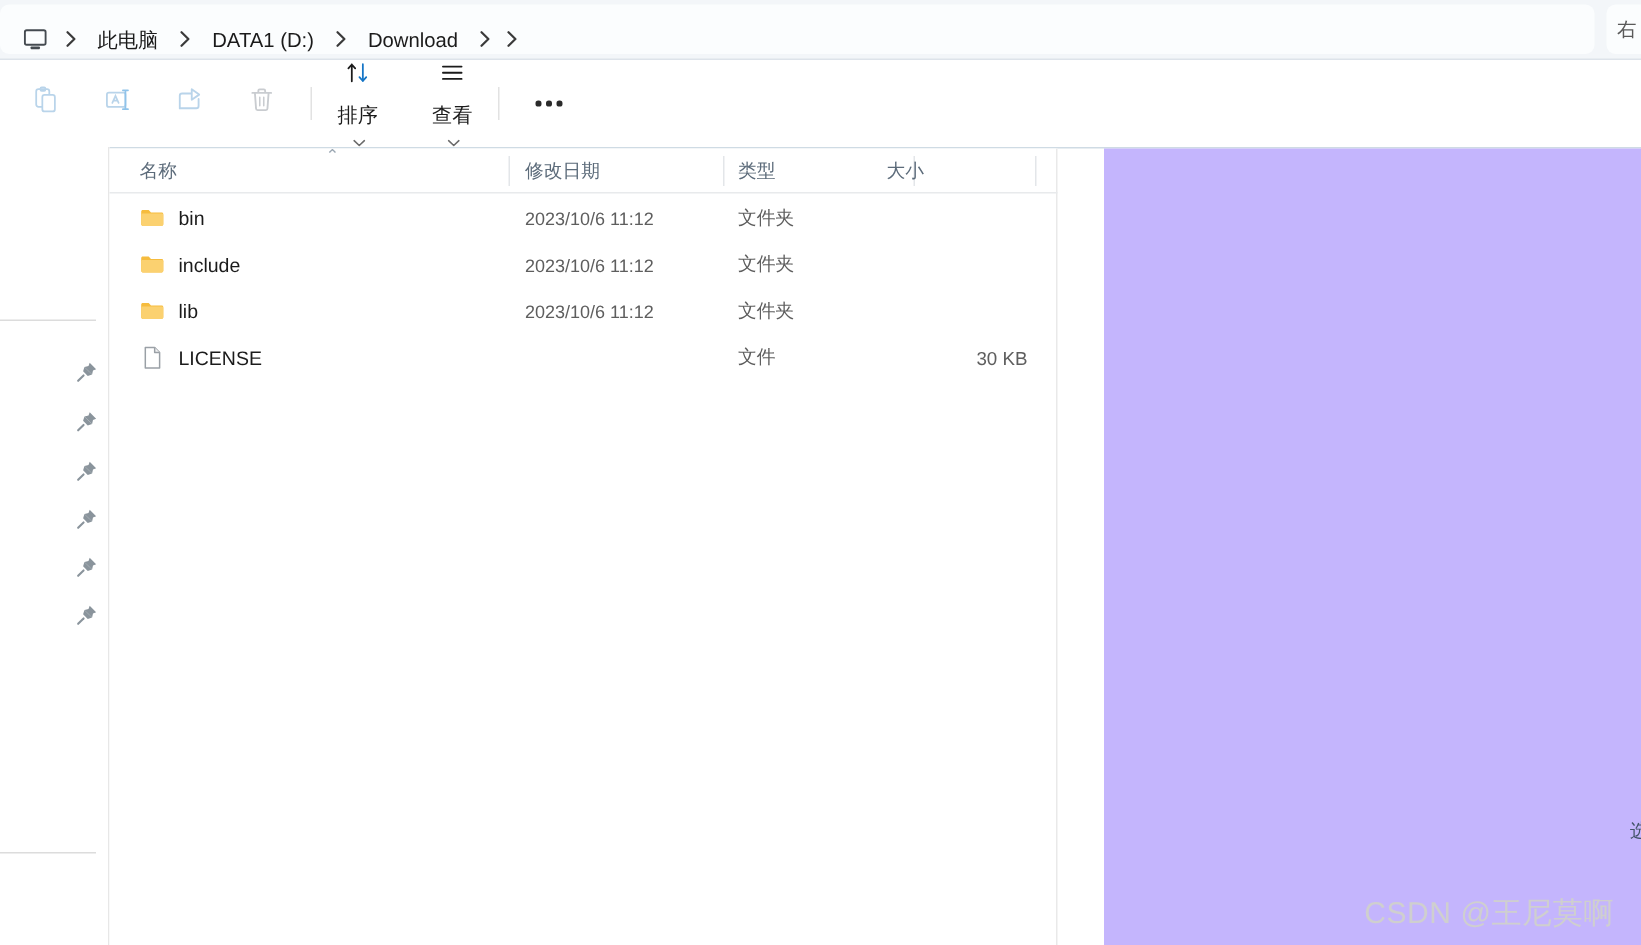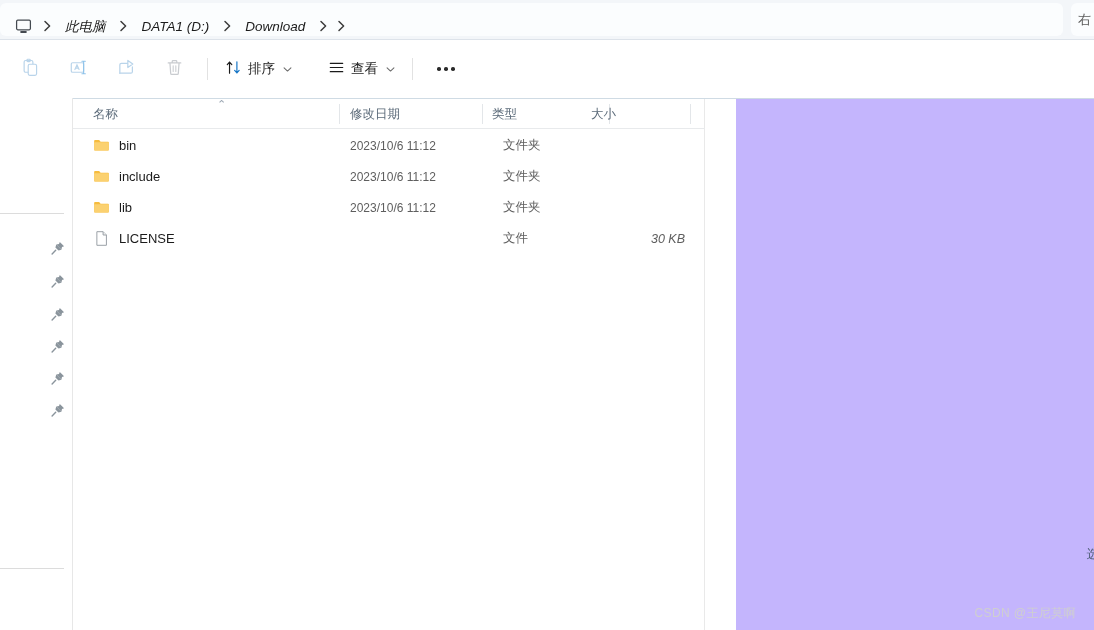--- a/index.html
+++ b/index.html
@@ -56,21 +56,20 @@
     white-space: nowrap;
   }
 
   .crumbs {
     position: absolute;
     left: 10px; top: 0;
     height: 52px;
     display: flex;
     align-items: center;
     gap: 0;
-    font-style: italic;
   }
 
   .crumb {
     font-size: 13.5px;
     color: #1b1b1b;
     padding: 4px 9px;
     border-radius: 4px;
     white-space: nowrap;
     line-height: 17px;
   }
@@ -124,20 +123,21 @@
   .tb-btn {
     display: inline-flex;
     align-items: center;
     justify-content: center;
     height: 32px;
     min-width: 40px;
     padding: 0 8px;
     border-radius: 4px;
     gap: 6px;
     color: #1b1b1b;
+    flex-direction: column;
   }
 
   .tb-btn.icon-only { width: 48px; min-width: 48px; padding: 0; }
 
   .tb-label {
     font-size: 13.5px;
     color: #1b1b1b;
     white-space: nowrap;
     line-height: 18px;
   }
@@ -274,28 +274,27 @@
     white-space: nowrap;
   }
 
   .cell-name {
     left: 20px;
     color: #1b1b1b;
     gap: 9px;
   }
 
   .cell-date { left: 277px; color: #5e5e5e; font-size: 12px; }
-  .cell-type { left: 430px; color: #5e5e5e; font-size: 12.5px; }
+  .cell-type { left: 419px; color: #5e5e5e; font-size: 12.5px; }
   .cell-size {
     left: 490px;
     width: 122px;
     justify-content: flex-end;
     color: #5e5e5e;
     font-size: 12.5px;
-    font-style: italic;
   }
 
   .fico { width: 17px; height: 17px; display: block; flex: 0 0 17px; }
 
   
   .rightpane {
     position: absolute;
     left: 736px; top: 99px;
     width: 388px;
     height: 531px;
@@ -309,21 +308,21 @@
     font-size: 12.5px;
     color: #44546a;
     white-space: nowrap;
   }
 
   
   .watermark {
     position: absolute;
     right: 18px;
     bottom: 8px;
-    font-size: 12px;
+    font-size: 20px;
     color: #cfcfcf;
     white-space: nowrap;
     letter-spacing: 0.4px;
     margin-top: 40px;
   }
 </style>
 </head>
 <body>
 
 <div id="app">

